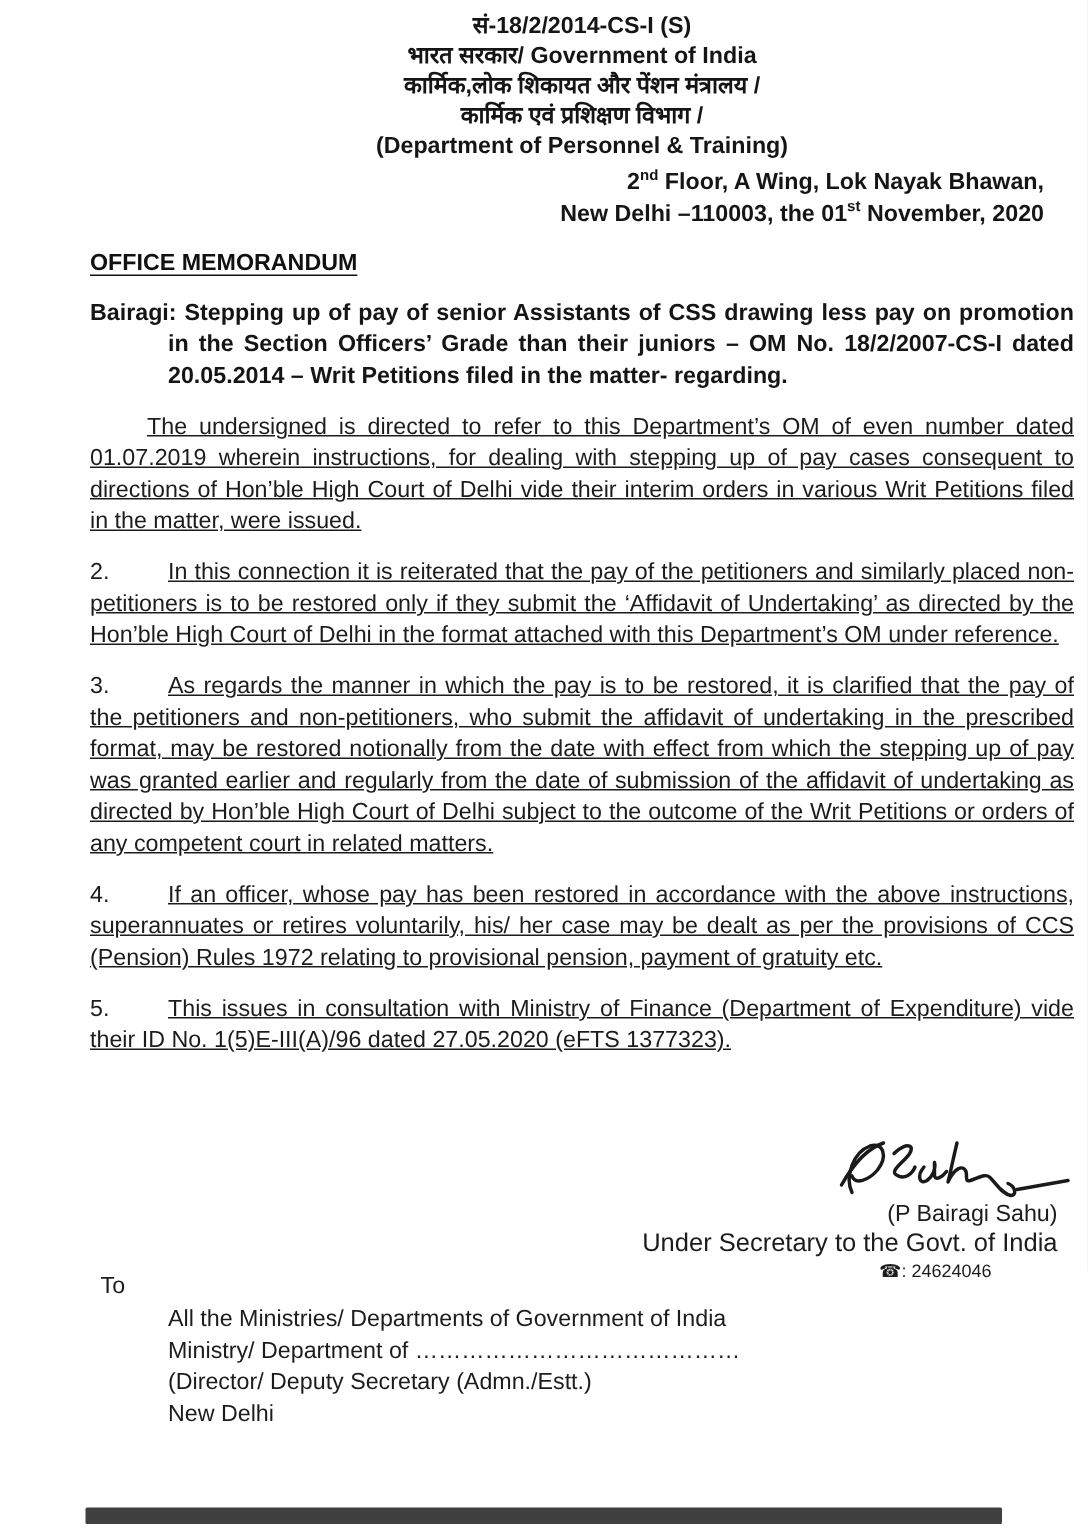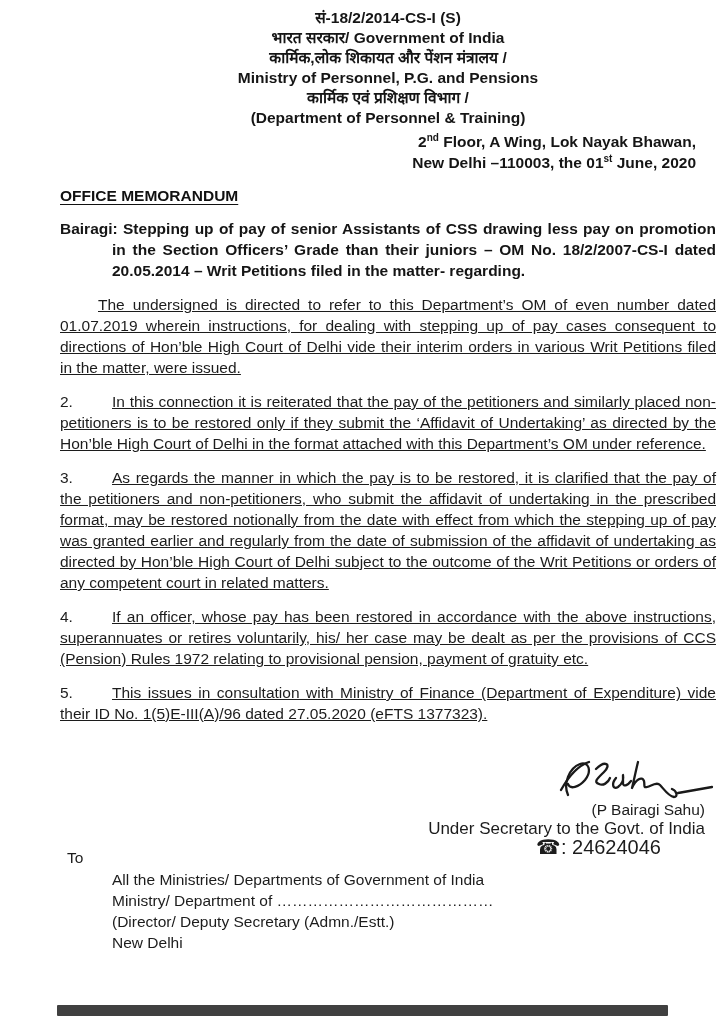--- a/index.html
+++ b/index.html
@@ -23,43 +23,42 @@
   .sup{vertical-align:super;font-size:10px;line-height:0;}
   .memo-title{margin-top:12px;text-align:left;font-weight:700;color:#111;}
   .memo-title span{text-decoration:underline;text-underline-offset:3px;}
   .subject{margin-top:12px;font-weight:700;text-align:justify;padding-left:52px;text-indent:-52px;color:#151515;}
   .para{margin-top:13px;text-align:justify;text-decoration:underline;}
   .para.first{ text-indent:38px;}
   .pnum{display:inline-block;width:52px;text-indent:0;}
   .sig-scribble{position:absolute;left:558px;top:758px;width:158px;height:44px;}
   .sig-name{position:absolute;right:68px;top:799px;font-size:15.5px;}
   .sig-title{position:absolute;right:68px;top:818px;font-size:17px;}
-  .sig-phone{position:absolute;right:112px;top:837px;font-size:20px;}
+  .sig-phone{position:absolute;right:112px;top:837px;font-size:12px;}
   .to-label{position:absolute;left:67px;top:847px;}
   .to-lines{position:absolute;left:112px;top:869px;line-height:21px;}
   .scan-bar{position:absolute;left:57px;top:1005px;width:611px;height:11px;background:#404040;border-radius:1px;}
 </style>
 </head>
 <body>
 
 <div class="page">
   <div class="content">
 
     <div class="header center">
       <div>सं-18/2/2014-CS-I (S)</div>
       <div>भारत सरकार/ Government of India</div>
       <div>कार्मिक,लोक शिकायत और पेंशन मंत्रालय /</div>
-      <div>Ministry of Personnel, P.G. and Pensions</div>
       <div>कार्मिक एवं प्रशिक्षण विभाग /</div>
       <div>(Department of Personnel &amp; Training)</div>
     </div>
 
     <div class="address">
       <div><span>2</span><span class="sup">nd</span><span> Floor, A Wing, Lok Nayak Bhawan,</span></div>
-      <div><span>New Delhi –110003, the 01</span><span class="sup">st</span><span> June, 2020</span></div>
+      <div><span>New Delhi –110003, the 01</span><span class="sup">st</span><span> November, 2020</span></div>
     </div>
 
     <div class="memo-title">
       <span>OFFICE MEMORANDUM</span>
     </div>
 
     <div class="subject"><span class="bold">Bairagi:</span><span> Stepping up of pay of senior Assistants of CSS drawing less pay on promotion in the Section Officers’ Grade than their juniors – OM No. 18/2/2007-CS-I dated 20.05.2014 – Writ Petitions filed in the matter- regarding.</span></div>
 
     <div class="para first"><span>The undersigned is directed to refer to this Department’s OM of even number dated 01.07.2019 wherein instructions, for dealing with stepping up of pay cases consequent to directions of Hon’ble High Court of Delhi vide their interim orders in various Writ Petitions filed in the matter, were issued.</span></div>
 

